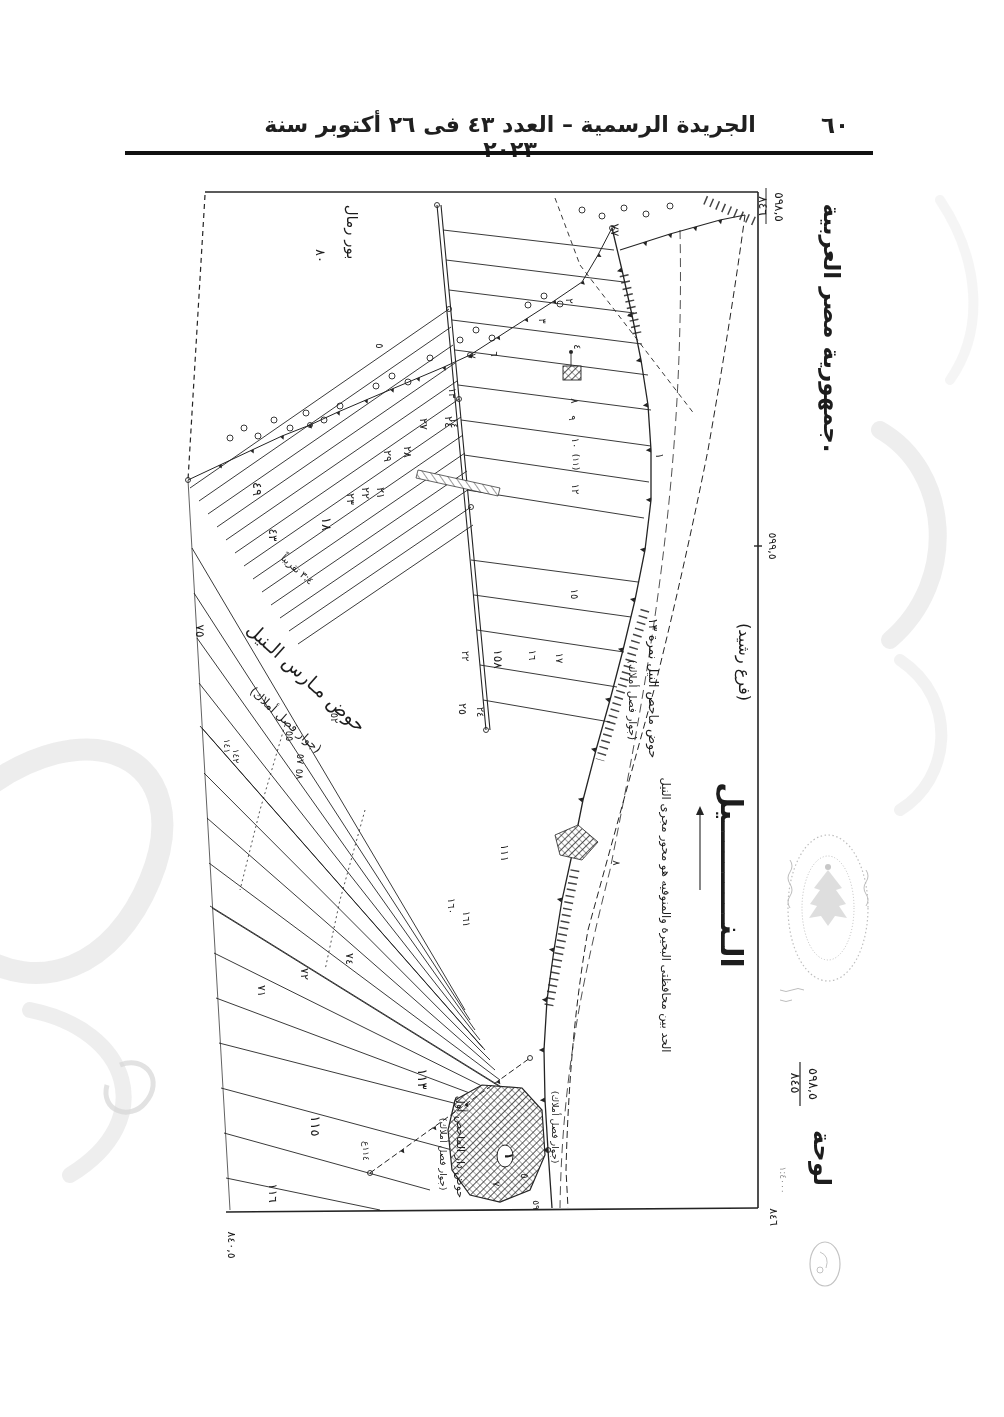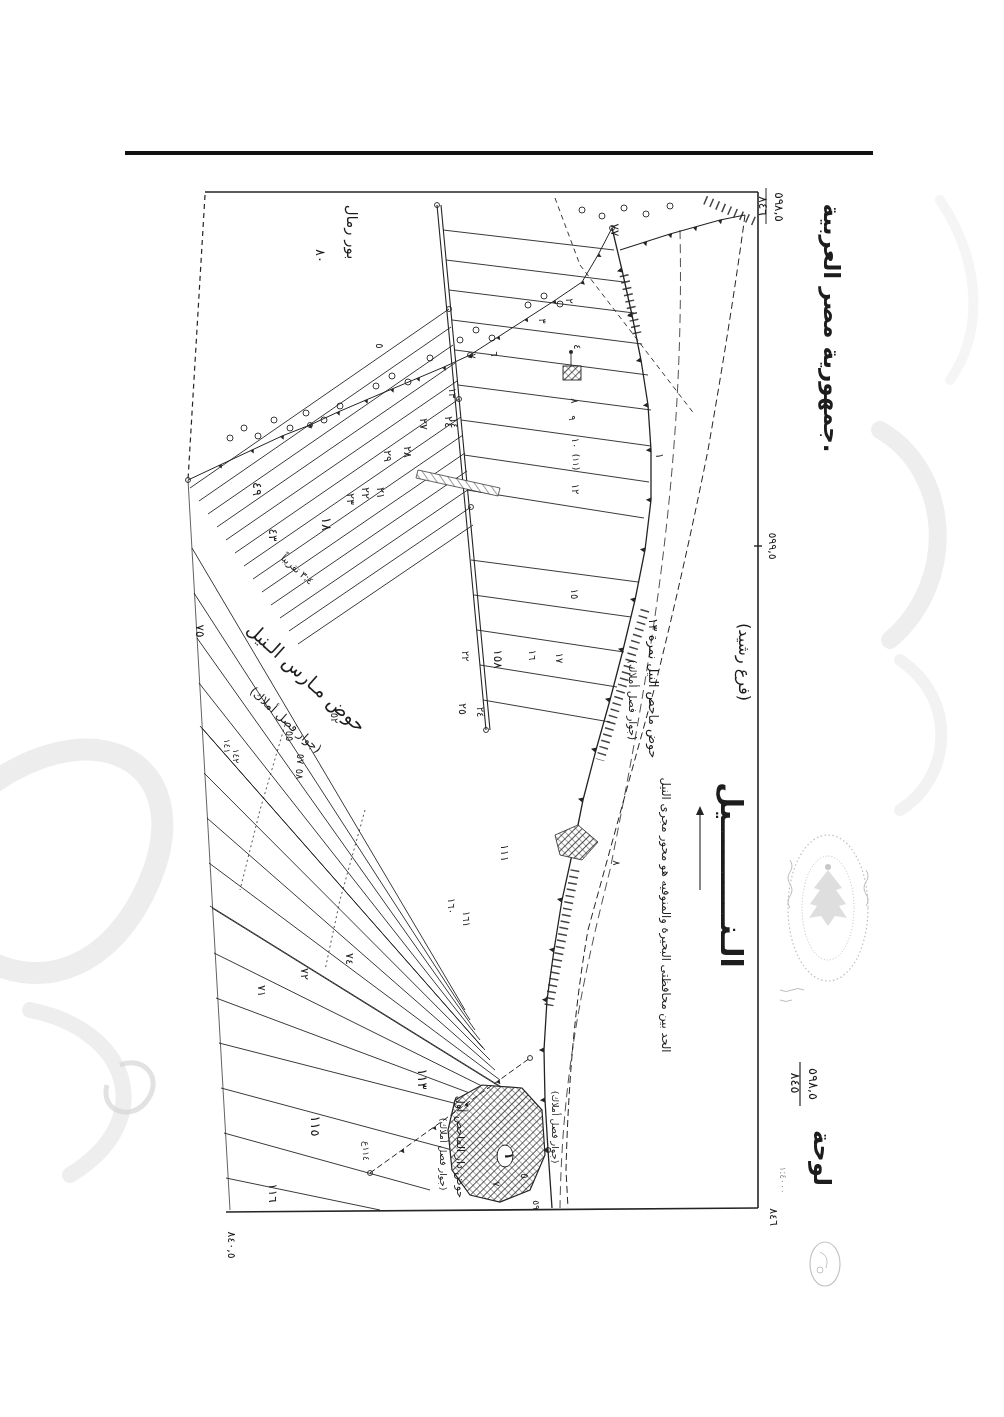--- a/index.html
+++ b/index.html
@@ -33,20 +33,24 @@
 
 <svg class="wm" width="1004" height="1417" viewBox="0 0 1004 1417">
   <path d="M -30 800 C 90 700, 200 760, 150 880 C 115 965, 40 1000, -30 950" stroke="#dedede" stroke-width="22" fill="none" stroke-linecap="round" opacity="0.55"></path>
   <path d="M 30 1010 C 130 1030, 160 1120, 70 1175" stroke="#e3e3e3" stroke-width="16" fill="none" stroke-linecap="round" opacity="0.6"></path>
   <path d="M 120 1065 c 25 -10, 45 15, 25 38 c -15 18, -45 8, -38 -18" stroke="#d6d6d6" stroke-width="5" fill="none" opacity="0.7"></path>
   <path d="M 880 430 C 950 470, 960 580, 890 640" stroke="#e2e2e2" stroke-width="18" fill="none" stroke-linecap="round" opacity="0.6"></path>
   <path d="M 900 660 C 960 700, 950 780, 900 810" stroke="#e9e9e9" stroke-width="12" fill="none" stroke-linecap="round" opacity="0.6"></path>
   <path d="M 940 200 C 980 260, 985 330, 950 380" stroke="#ececec" stroke-width="10" fill="none" stroke-linecap="round" opacity="0.5"></path>
 </svg>
 
+<div class="gazette-header">
+  <div class="gazette-title">الجريدة الرسمية – العدد ٤٣ فى ٢٦ أكتوبر سنة ٢٠٢٣</div>
+  <div class="gazette-pagenum">٦٠</div>
+</div>
 <div class="header-rule"></div>
 
 <svg id="map" width="770" height="1120" viewBox="0 0 770 1120">
   <defs>
     <marker id="tick" markerWidth="6" markerHeight="6" refX="3" refY="1" orient="auto">
       <path d="M1,1 L5,1 L3,5 Z" fill="#242424"></path>
     </marker>
     <pattern id="xhatch" width="5" height="5" patternUnits="userSpaceOnUse" patternTransform="rotate(45)">
       <rect width="5" height="5" fill="#ffffff"></rect>
       <line x1="0" y1="0" x2="0" y2="5" stroke="#2a2a2a" stroke-width="1.6"></line>

